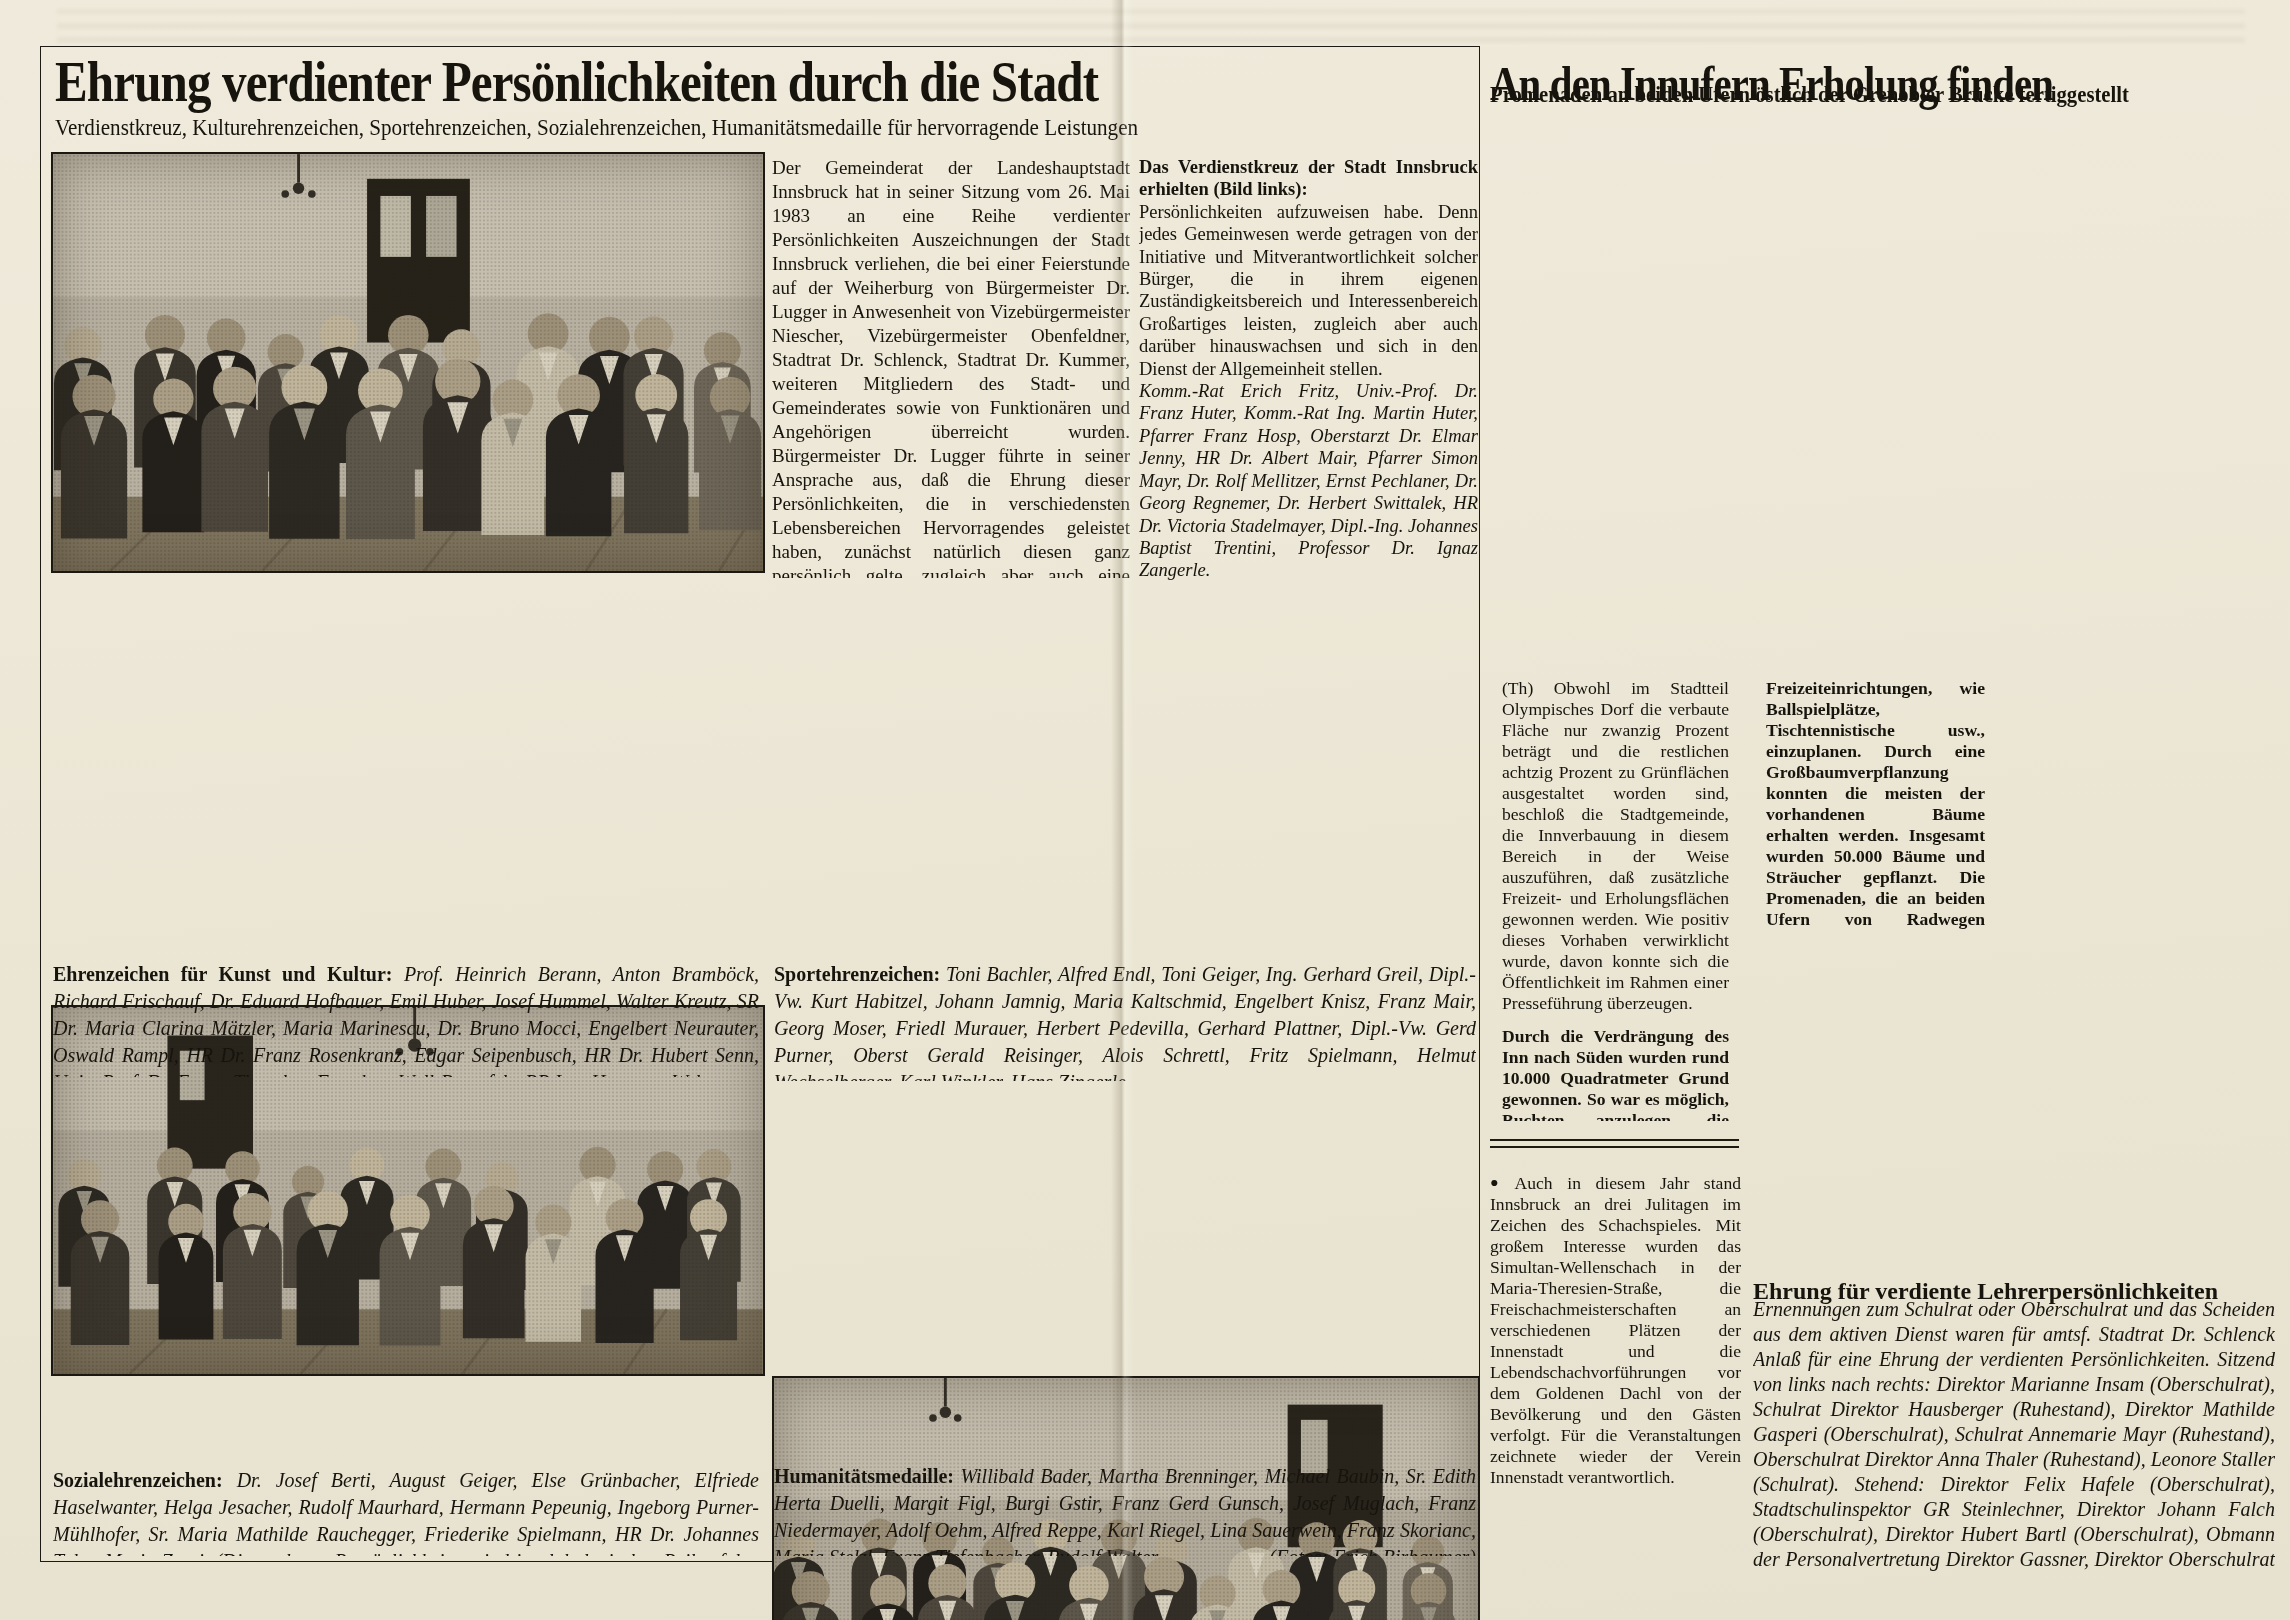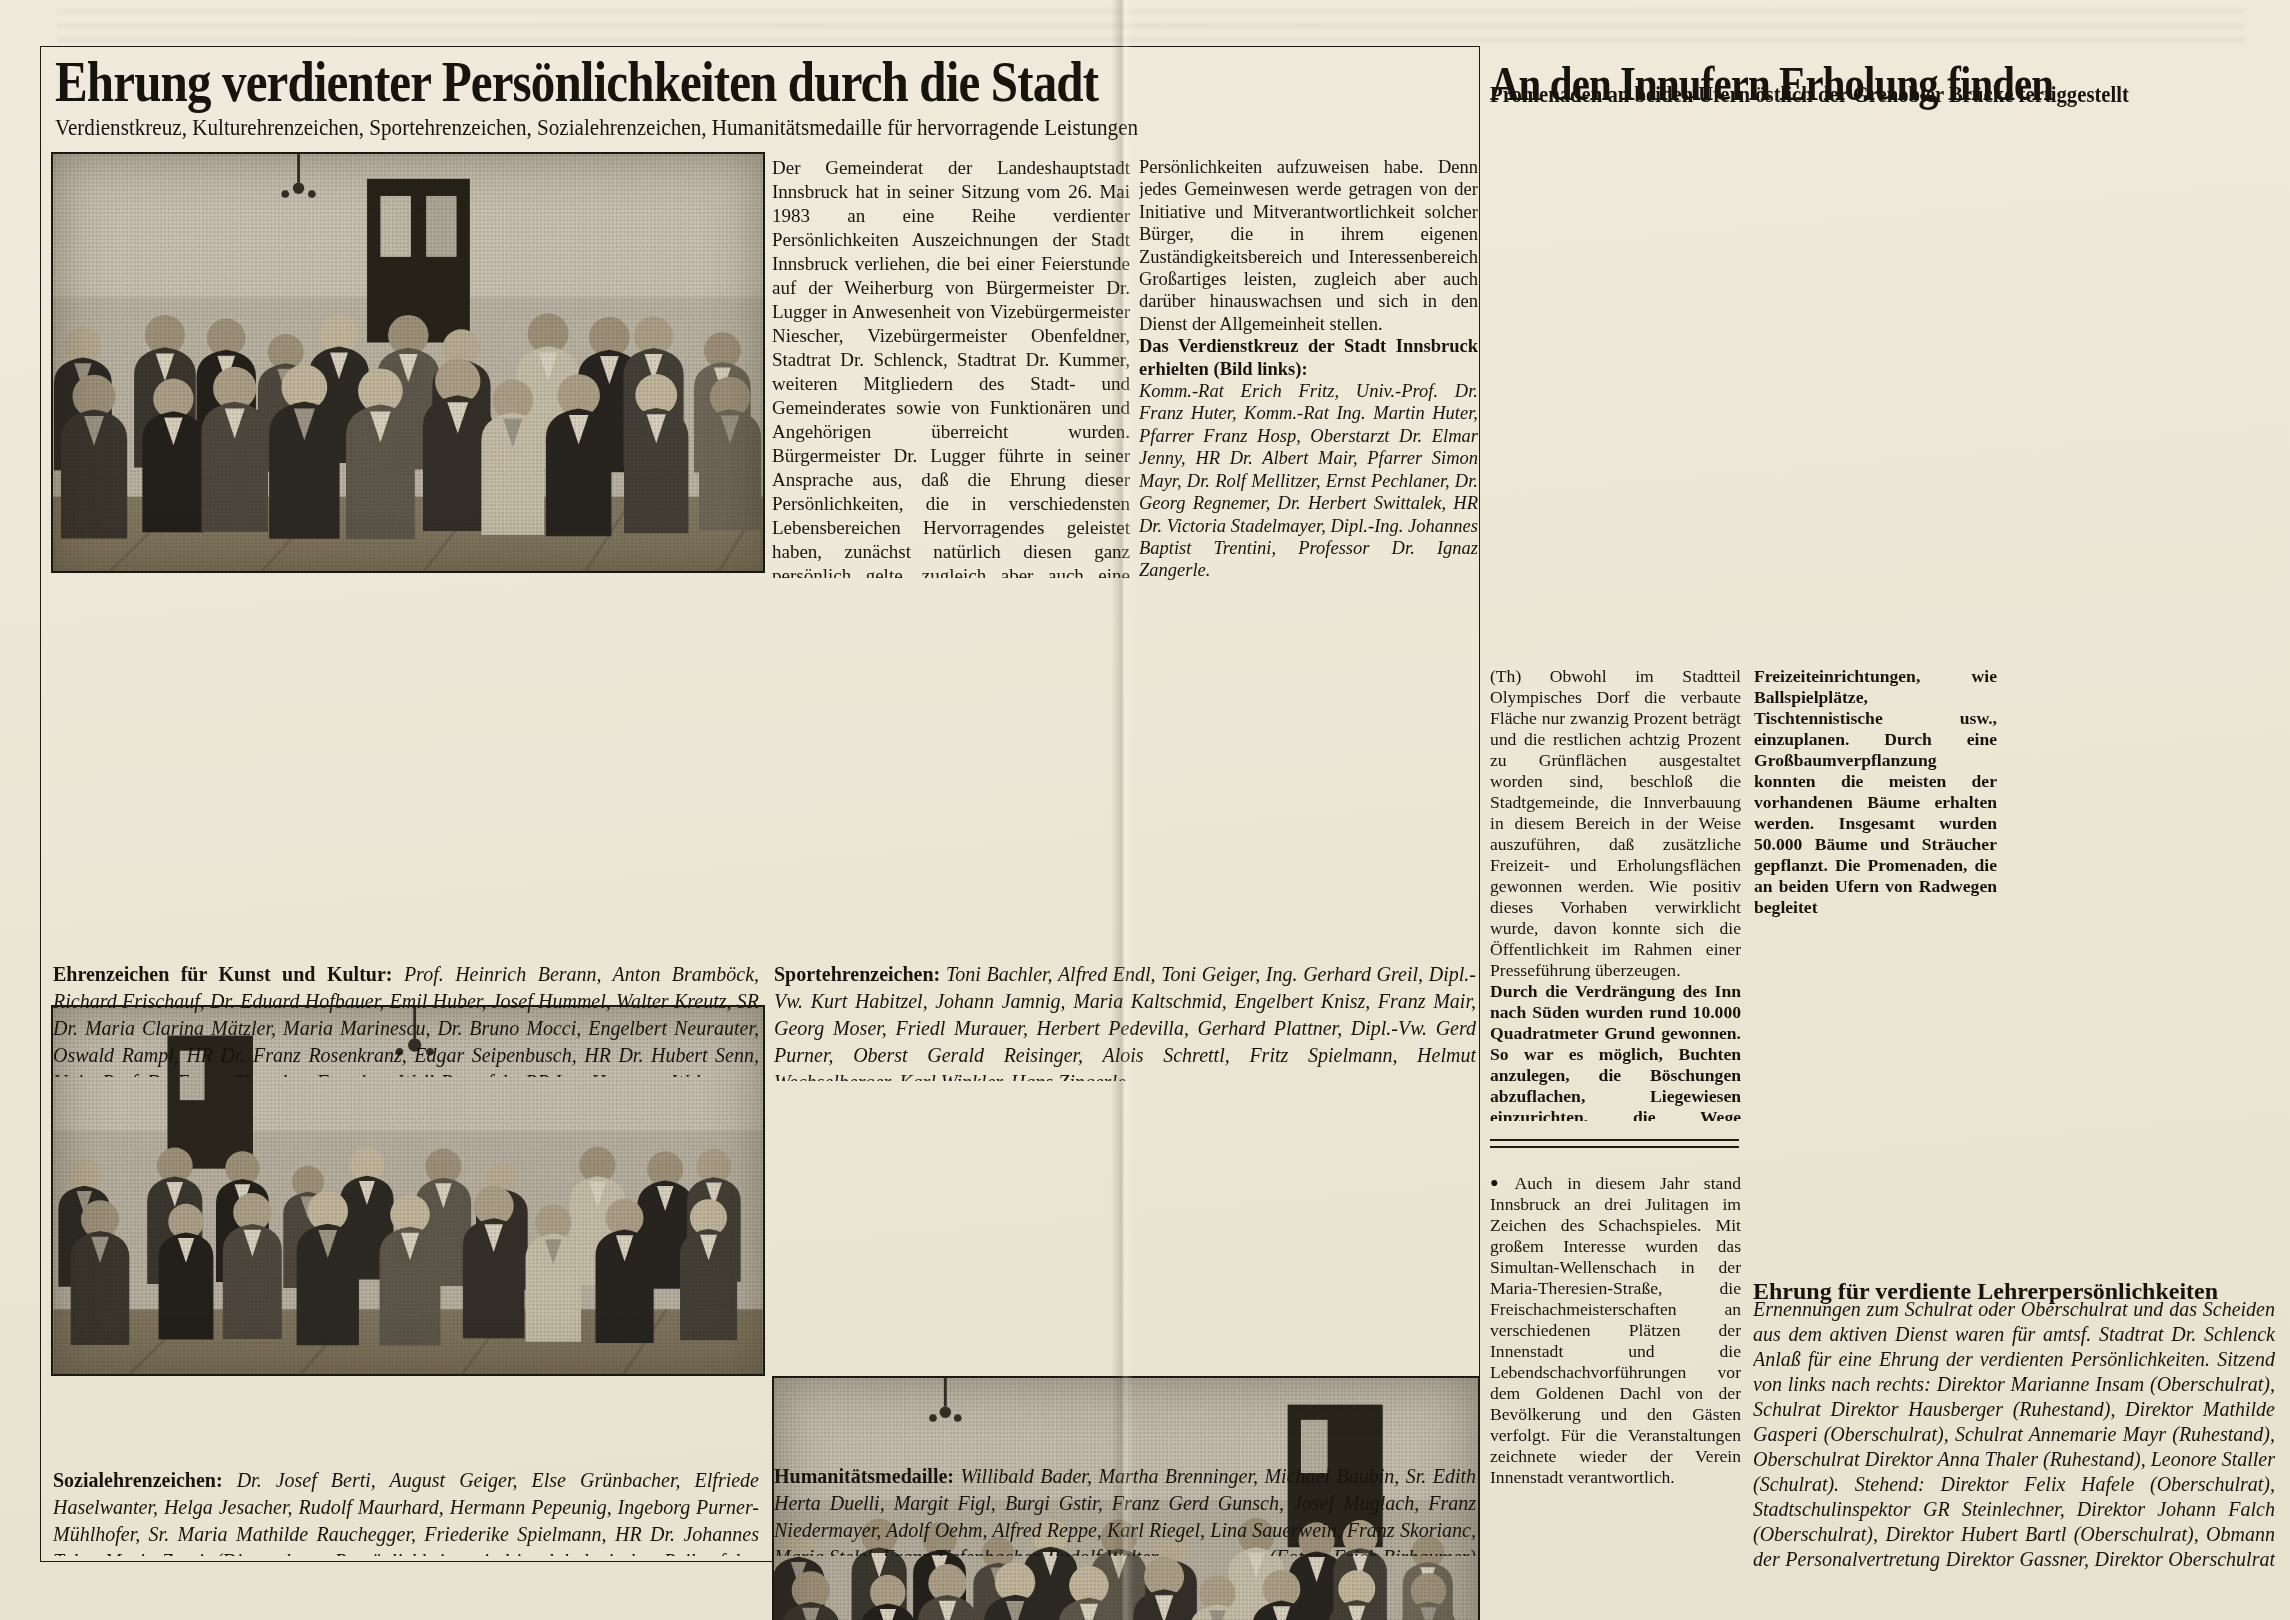--- a/index.html
+++ b/index.html
@@ -18,21 +18,21 @@
   .hl-right{font-size:48px;font-weight:bold;letter-spacing:-1px;margin-top:31px;}
   .hl-right .hl-inner{transform:scaleX(.85);}
   .sub-right{font-size:23px;font-weight:bold;}
   .sub-right .hl-inner{transform:scaleX(.90);}
   .frame{border:1.9px solid #1d1a14;}
   .bodytxt{font-size:19px;line-height:24px;text-align:justify;overflow:hidden;}
   .bodytxt p{margin:0;}
   .col2txt{font-size:18.5px;line-height:22.4px;text-align:justify;overflow:hidden;}
   .col2txt p{margin:0;}
   .rcol{font-size:17.6px;line-height:21px;text-align:justify;overflow:hidden;}
-  .rcol p{margin:0;}
+  .rcol p{margin:12px;}
   .names{font-style:italic;}
   .cap{font-size:20px;line-height:27px;text-align:justify;overflow:hidden;}
   .cap b{font-style:normal;}
   .cap .names{font-style:italic;}
   .credit{font-style:italic;float:right;}
   .photo{border:2.9px solid #1b1812;background:#b6afa0;overflow:hidden;position:relative;}
   .photo svg{display:block;}
   .photo::after{
     content:"";position:absolute;inset:0;pointer-events:none;
     background-image:radial-gradient(rgba(35,30,18,.16) 1px,rgba(0,0,0,0) 1.4px);
@@ -126,22 +126,22 @@
       <use href="#prs" transform="translate(552.3 401.5) scale(1.72)" color="#272420" style="--skin:#ab9e86;--shirt:#d6cfbd"></use>
       <use href="#prs" transform="translate(633.8 398.5) scale(1.69)" color="#443f36" style="--skin:#c0b49b;--shirt:#d6cfbd"></use>
       <use href="#prs" transform="translate(711.4 395.3) scale(1.63)" color="#6e6759" style="--skin:#9d9079;--shirt:#9a9484"></use>
     </svg>
 </div>
 
 <div class="abs bodytxt" style="left:772px;top:156px;width:358px;height:422px;">
   <p>Der Gemeinderat der Landeshauptstadt Innsbruck hat in seiner Sitzung vom 26. Mai 1983 an eine Reihe verdienter Persönlichkeiten Auszeichnungen der Stadt Innsbruck verliehen, die bei einer Feierstunde auf der Weiherburg von Bürgermeister Dr. Lugger in Anwesenheit von Vizebürgermeister Niescher, Vizebürgermeister Obenfeldner, Stadtrat Dr. Schlenck, Stadtrat Dr. Kummer, weiteren Mitgliedern des Stadt- und Gemeinderates sowie von Funktionären und Angehörigen überreicht wurden. Bürgermeister Dr. Lugger führte in seiner Ansprache aus, daß die Ehrung dieser Persönlichkeiten, die in verschiedensten Lebensbereichen Hervorragendes geleistet haben, zunächst natürlich diesen ganz persönlich gelte, zugleich aber auch eine Auszeichnung der Stadt Innsbruck sei, die solche</p>
 </div>
 <div class="abs col2txt" style="left:1139px;top:156px;width:339px;height:426px;">
+  <p style="font-weight:bold">Das Verdienstkreuz der Stadt Innsbruck erhielten (Bild links):</p>
   <p>Persönlichkeiten aufzuweisen habe. Denn jedes Gemeinwesen werde getragen von der Initiative und Mitverantwortlichkeit solcher Bürger, die in ihrem eigenen Zuständigkeitsbereich und Interessenbereich Großartiges leisten, zugleich aber auch darüber hinauswachsen und sich in den Dienst der Allgemeinheit stellen.</p>
-  <p style="font-weight:bold">Das Verdienstkreuz der Stadt Innsbruck erhielten (Bild links):</p>
   <p class="names">Komm.-Rat Erich Fritz, Univ.-Prof. Dr. Franz Huter, Komm.-Rat Ing. Martin Huter, Pfarrer Franz Hosp, Oberstarzt Dr. Elmar Jenny, HR Dr. Albert Mair, Pfarrer Simon Mayr, Dr. Rolf Mellitzer, Ernst Pechlaner, Dr. Georg Regnemer, Dr. Herbert Swittalek, HR Dr. Victoria Stadelmayer, Dipl.-Ing. Johannes Baptist Trentini, Professor Dr. Ignaz Zangerle.</p>
 </div>
 
 <div class="abs photo" style="left:51px;top:584px;width:710px;height:367px;">
   <svg width="710" height="367" viewBox="0 0 746 386">
     <rect width="746" height="386" fill="#b5ae9f"></rect>
     <rect width="746" height="130" fill="#c3bcad"></rect>
     <path d="M380 0 v34" stroke="#332f27" stroke-width="3"></path>
     <circle cx="380" cy="40" r="7" fill="#332f27"></circle>
       <circle cx="364" cy="47" r="4" fill="#332f27"></circle>

